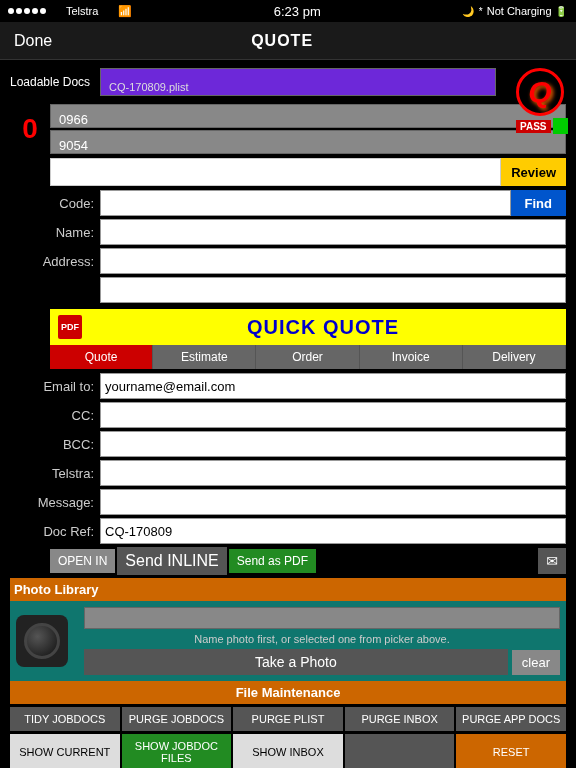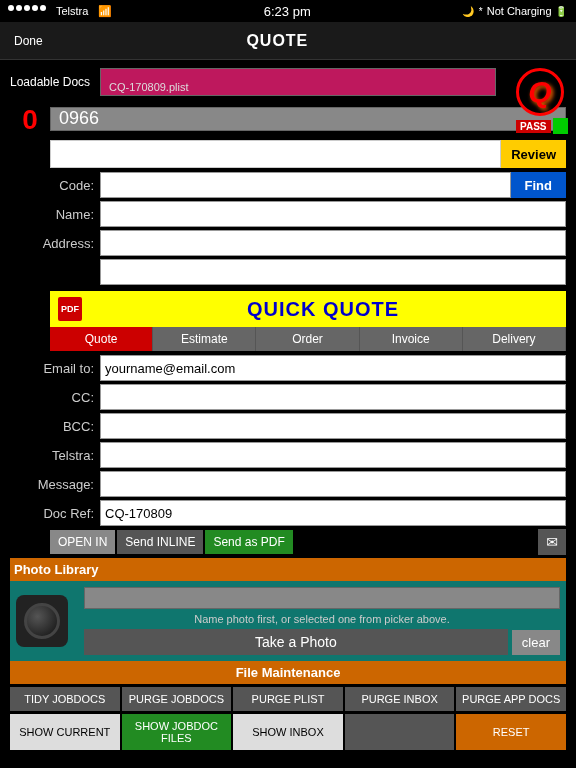--- a/index.html
+++ b/index.html
@@ -18,36 +18,36 @@
     .status-bar {
       display: flex;
       justify-content: space-between;
       align-items: center;
       height: 22px;
       padding: 0 8px;
       background: #000;
       font-size: 11px;
       color: #fff;
     }
-    .status-left { display: flex; gap: 10px; }
+    .status-left { display: flex; align-items: center; gap: 20px; }
     .status-right { display: flex; align-items: center; gap: 4px; }
 
     
     .nav-bar {
       display: flex;
       justify-content: space-between;
       align-items: center;
       height: 38px;
       padding: 0 14px;
       background: #1a1a1a;
       border-bottom: 1px solid #333;
     }
     .nav-done {
       color: #fff;
-      font-size: 12px;
+      font-size: 16px;
       font-weight: 500;
     }
     .nav-title {
       color: #fff;
       font-size: 16px;
       font-weight: 600;
       letter-spacing: 1px;
     }
 
     
@@ -108,21 +108,21 @@
       padding-right: 70px;
     }
     .loadable-label {
       color: #fff;
       font-size: 12px;
       width: 90px;
       flex-shrink: 0;
     }
     .loadable-field {
       flex: 1;
-      background: #be185d;
+      background: #6d28d9;
       border: 1px solid #666;
       height: 28px;
       position: relative;
     }
     .loadable-subtext {
       position: absolute;
       bottom: 2px;
       left: 8px;
       font-size: 11px;
       color: #ddd;
@@ -145,23 +145,23 @@
     .number-stack {
       flex: 1;
       margin-right: 0;
     }
     .number-field {
       width: 100%;
       background: #888;
       border: 1px solid #666;
       height: 24px;
       display: flex;
-      align-items: flex-start;
+      align-items: flex-end;
       padding-left: 8px;
-      font-size: 18px;
+      font-size: 13px;
       color: #fff;
     }
     .number-field:first-child { margin-bottom: 2px; }
 
     
     .review-find-row {
       display: flex;
       align-items: center;
       margin-bottom: 4px;
       margin-left: 40px;
@@ -382,21 +382,21 @@
       border: none;
       padding: 5px 8px;
       font-size: 12px;
       cursor: pointer;
     }
     .inline-btn {
       background: #555;
       color: #fff;
       border: none;
       padding: 5px 8px;
-      font-size: 12px;
+      font-size: 16px;
       cursor: pointer;
     }
     .pdf-btn {
       background: #228B22;
       color: #fff;
       border: none;
       padding: 5px 8px;
       font-size: 12px;
       cursor: pointer;
     }
@@ -466,20 +466,23 @@
       <span class="loadable-subtext">CQ-170809.plist</span>
     </div>
   </div>
 
   <div class="number-row">
     <div class="red-zero">0</div>
     <div class="number-stack">
       <div class="number-field">
         <span>0966</span>
       </div>
+      <div class="number-field">
+        <span>9054</span>
+      </div>
     </div>
   </div>
 
   <div class="review-find-row">
     <div class="review-field"></div>
     <button class="review-btn">Review</button>
   </div>
 
   <div class="form-row">
     <span class="form-label">Code:</span>

